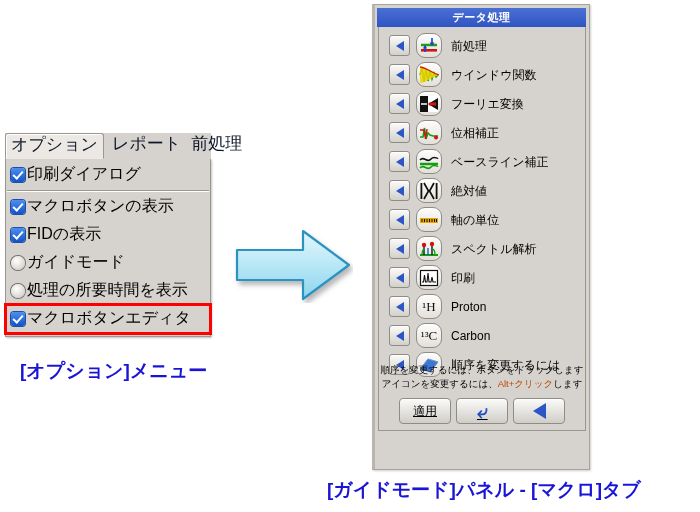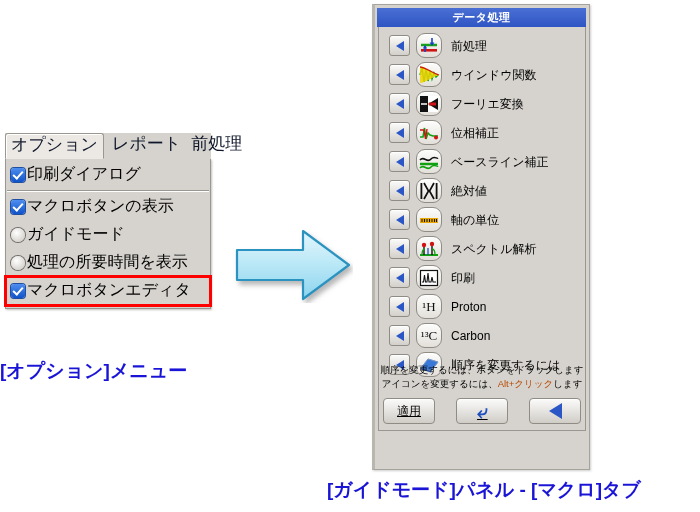--- a/index.html
+++ b/index.html
@@ -105,21 +105,21 @@
     z-index: 5;
   }
   .caption {
     position: absolute;
     color: #1a15d6;
     font-size: 19px;
     font-weight: bold;
     white-space: nowrap;
     letter-spacing: 0px;
   }
-  #caption-left { left: 0; top: 358px; }
+  #caption-left { left: 20px; top: 358px; }
   #caption-right { left: 327px; top: 477px; }
 
   
   #arrow {
     position: absolute;
     left: 233px;
     top: 228px;
     width: 120px;
     height: 75px;
   }
@@ -236,21 +236,21 @@
     color: #000;
     line-height: 1.55;
   }
   #dp-hint .altkey { color: #b84a00; font-weight: normal; }
   #dp-buttons {
     position: absolute;
     left: 0; right: 0;
     bottom: 6px;
     display: flex;
     justify-content: center;
-    gap: 21px;
+    gap: 5px;
     text-decoration: underline;
   }
   .dp-btn {
     width: 50px; height: 24px;
     border: 1px solid #8f8c86;
     border-radius: 4px;
     background: linear-gradient(#fbfbfa, #d0cdc7);
     box-shadow: inset 0 1px 0 #ffffff;
     display: flex; align-items: center; justify-content: center;
     font-size: 12px; color: #000;
@@ -293,20 +293,24 @@
       <span class="ck on"></span>
       <span class="menu-item-label">印刷ダイアログ</span>
     </div>
     <div class="menu-sep"></div>
 
     <div class="menu-item">
       <span class="ck on"></span>
       <span class="menu-item-label">マクロボタンの表示</span>
     </div>
 
+    <div class="menu-item">
+      <span class="ck on"></span>
+      <span class="menu-item-label">FIDの表示</span>
+    </div>
 
     <div class="menu-item">
       <span class="ck off"></span>
       <span class="menu-item-label">ガイドモード</span>
     </div>
 
     <div class="menu-item">
       <span class="ck off"></span>
       <span class="menu-item-label">処理の所要時間を表示</span>
     </div>

